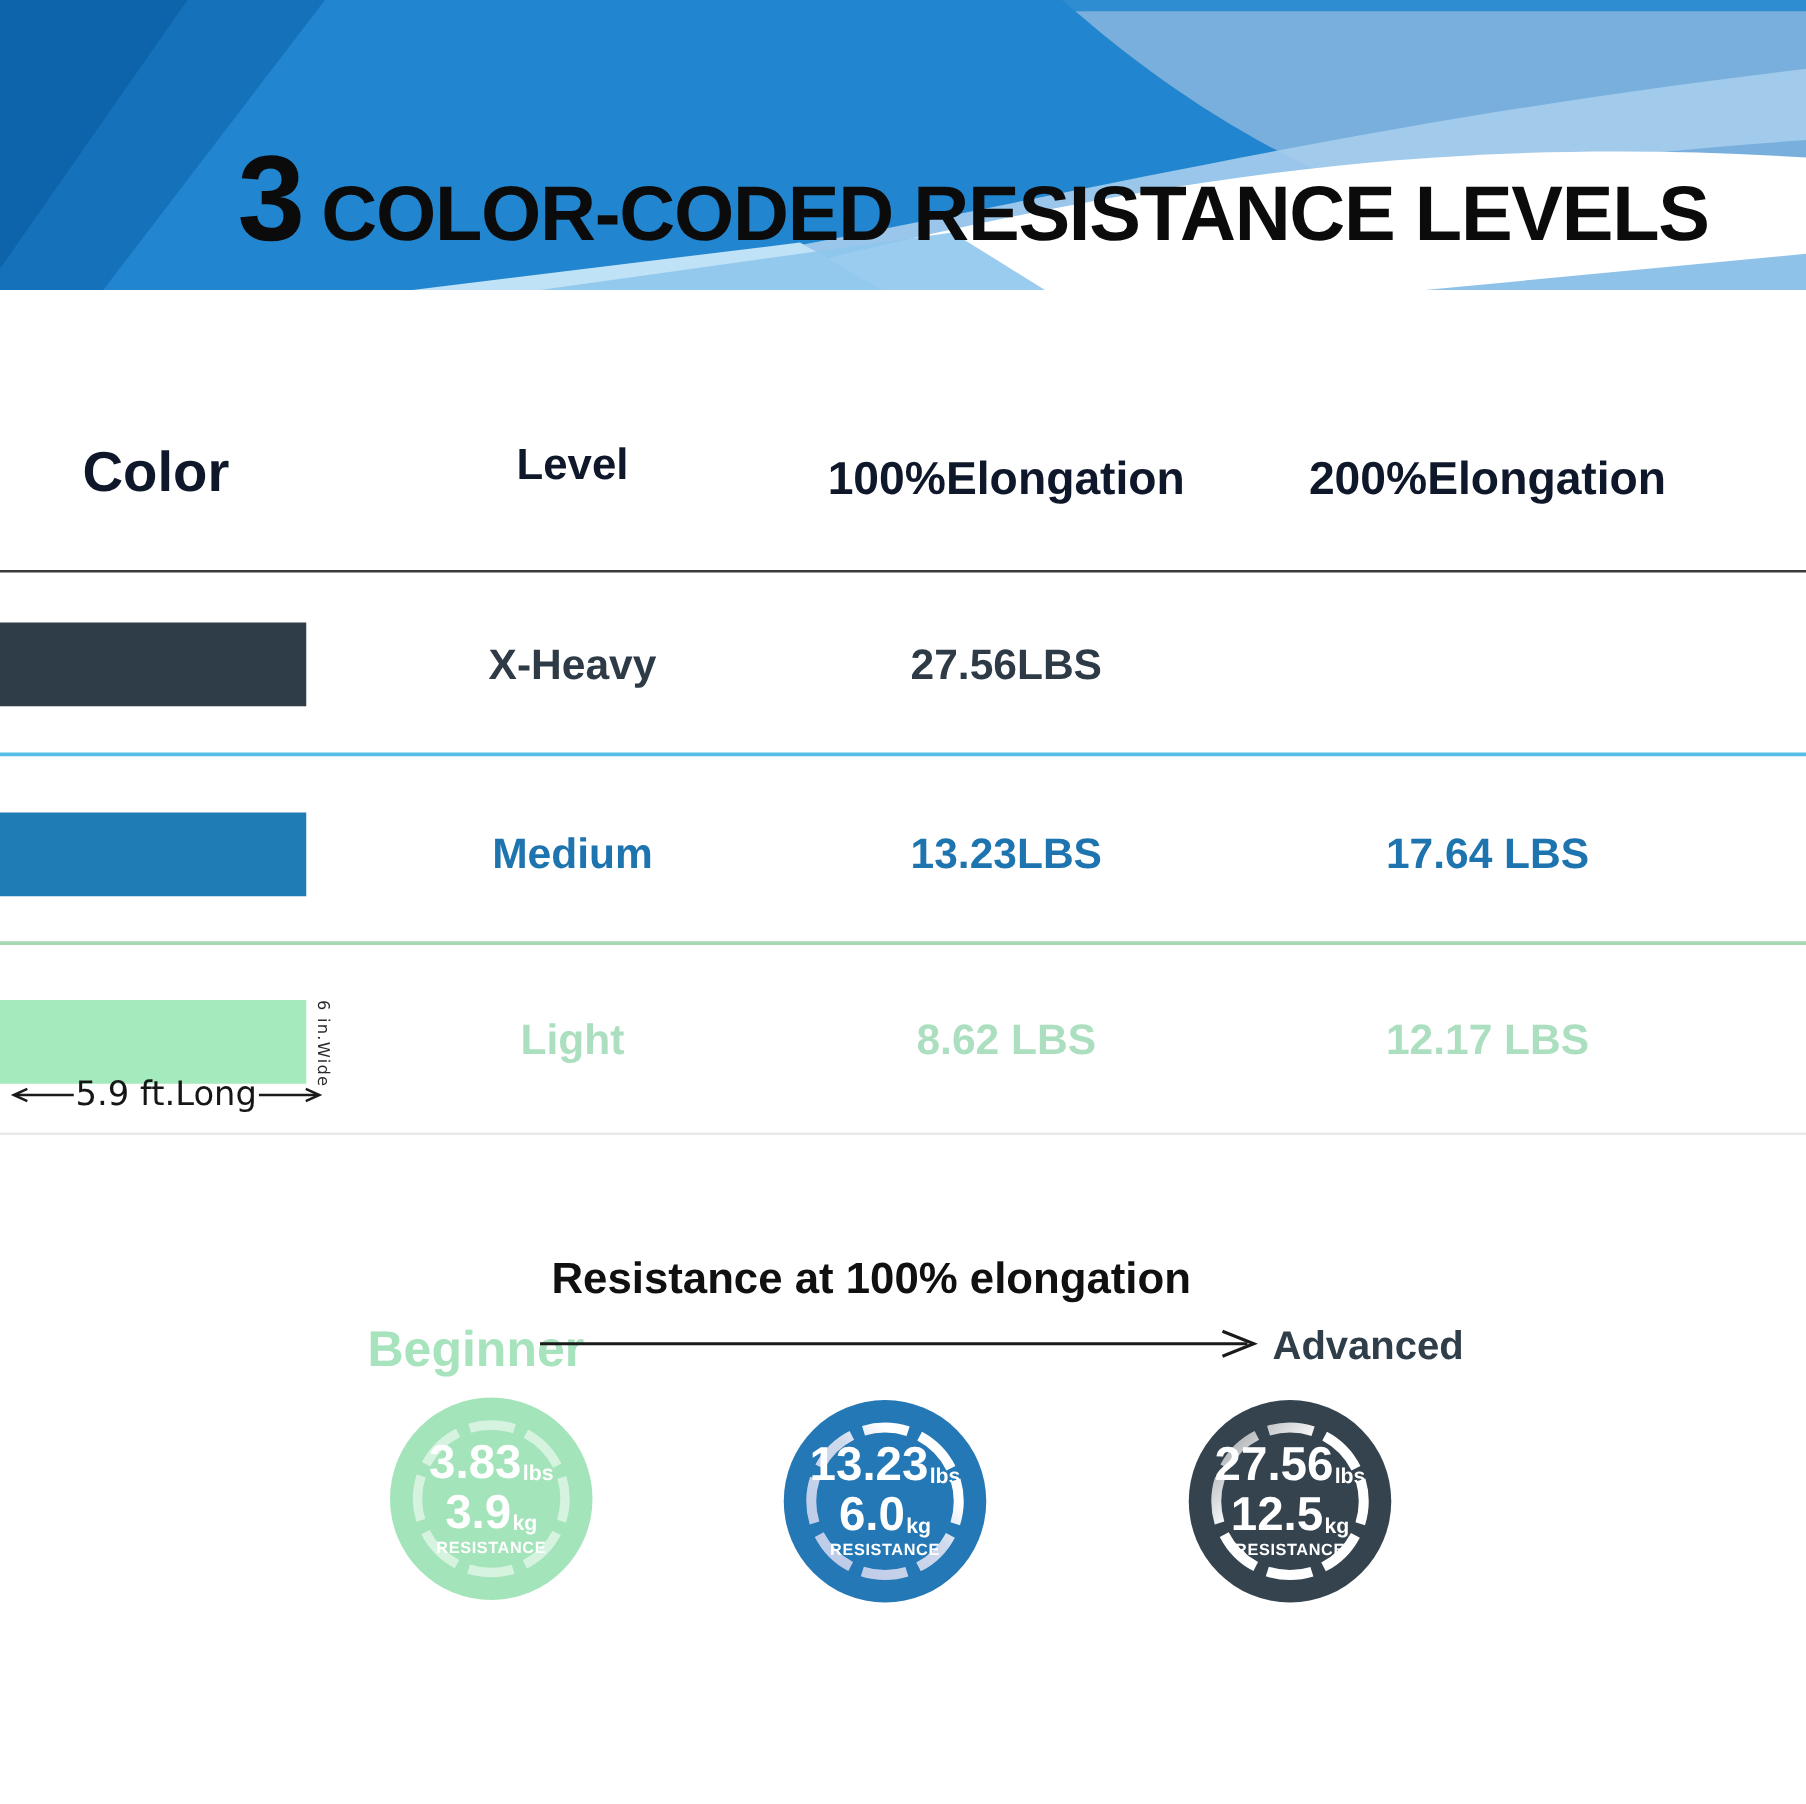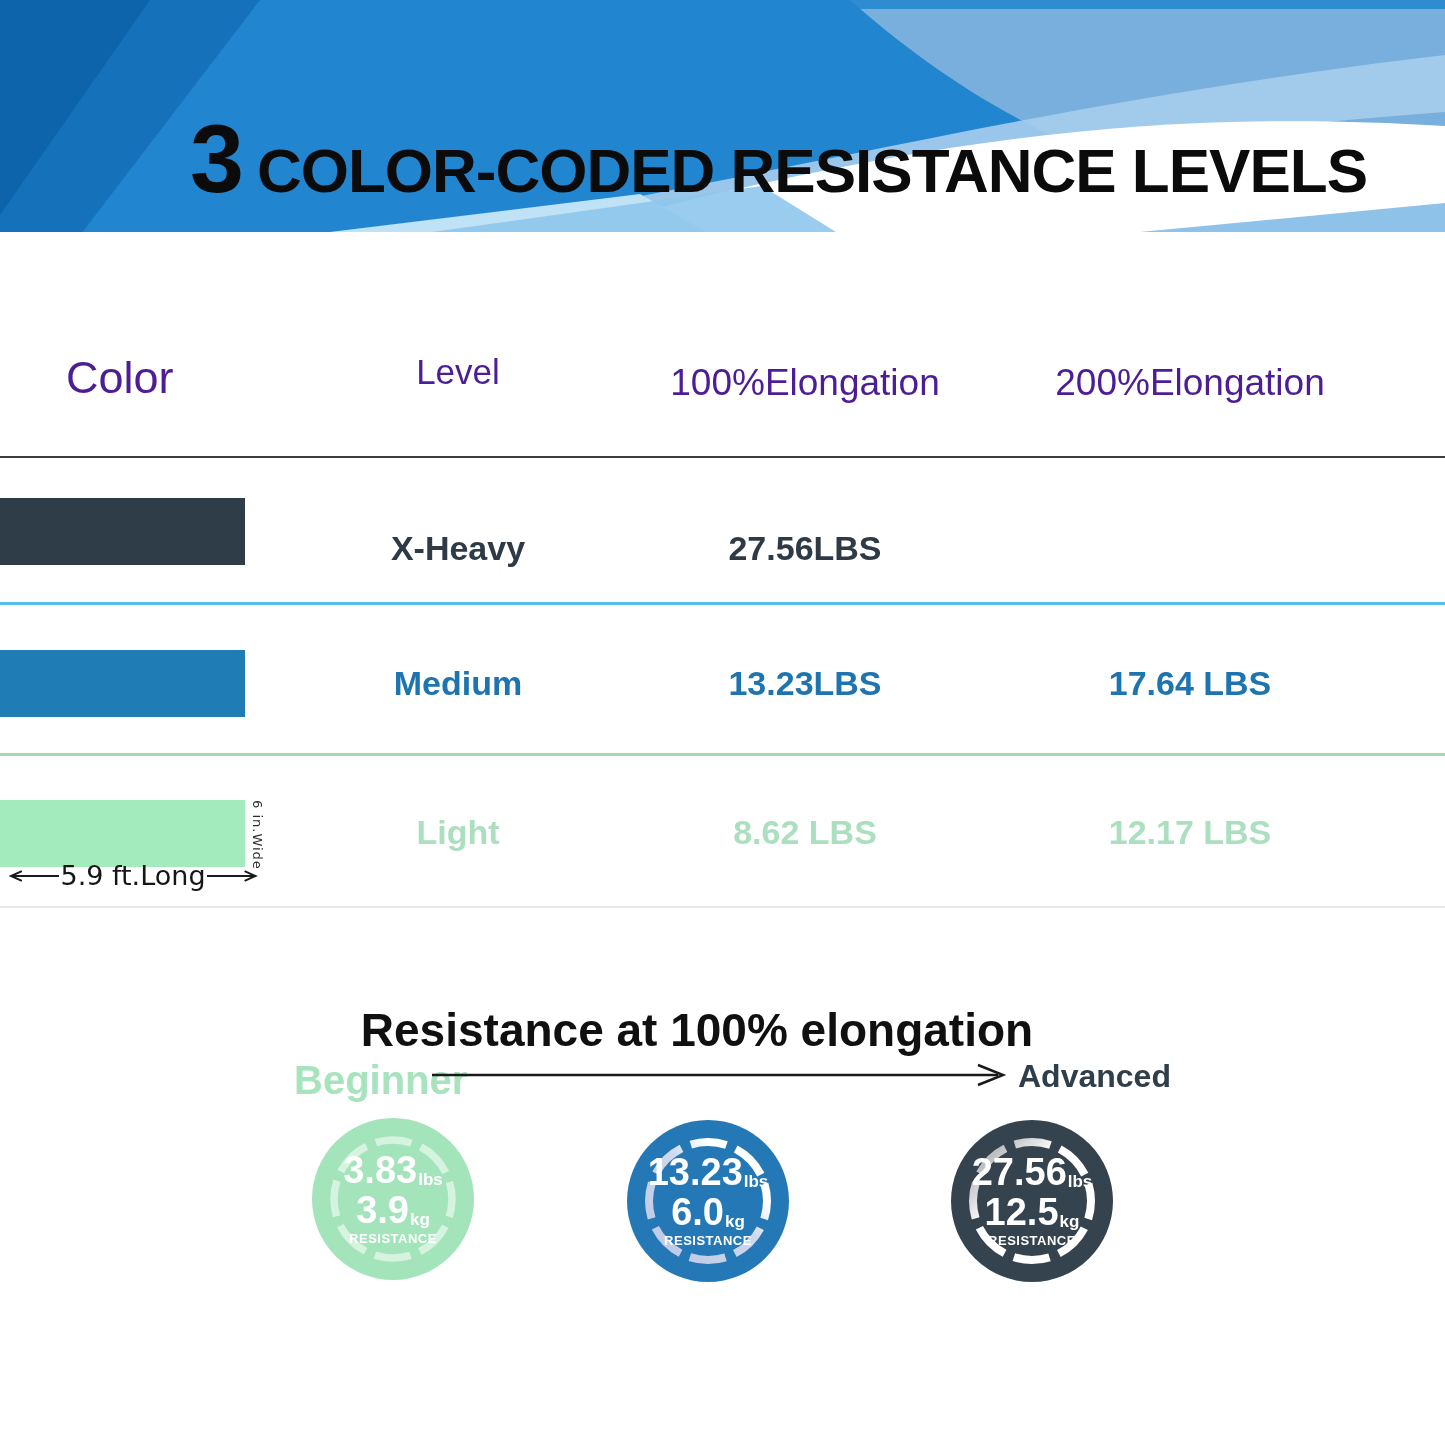--- a/index.html
+++ b/index.html
@@ -12,59 +12,59 @@
   
   #banner{left:0;top:0;width:1445px;height:232px;}
   #banner svg{display:block;}
   #banner-title{
     left:190px;top:110px;display:flex;align-items:baseline;gap:16px;color:#0b0b0b;white-space:nowrap;
   }
   #banner-title .num{font-size:97px;font-weight:700;line-height:1;letter-spacing:-3px;}
   #banner-title .txt{font-size:62px;font-weight:700;line-height:1;letter-spacing:-1px;}
 
   
-  .hdr{color:#4c1d95;font-weight:400;white-space:nowrap;}
+  .hdr{color:#0f172a;font-weight:700;white-space:nowrap;}
   #hdr-color{left:66px;top:352px;font-size:45px;}
   #hdr-level{left:330px;top:352px;width:256px;text-align:center;font-size:35px;}
   #hdr-e100{left:655px;top:362px;width:300px;text-align:center;font-size:37px;}
   #hdr-e200{left:1040px;top:362px;width:300px;text-align:center;font-size:37px;}
 
   .sep{left:0;width:1445px;}
   #sep-0{top:456px;height:2px;}
   #sep-1{top:602px;height:3px;}
   #sep-2{top:753px;height:3px;}
   #sep-3{top:906px;height:2px;}
 
   .band{left:0;width:245px;height:67px;}
   #band-0{top:498px;}
   #band-1{top:650px;}
   #band-2{top:800px;}
 
   .cell{font-size:34px;font-weight:700;white-space:nowrap;}
   .col-level{left:330px;width:256px;text-align:center;}
   .col-e100{left:655px;width:300px;text-align:center;}
   .col-e200{left:1040px;width:300px;text-align:center;}
-  .row-0{top:513px;margin-top:16px;}
+  .row-0{top:513px;}
   .row-1{top:664px;}
   .row-2{top:813px;}
 
   #width-label{
     left:250px;top:800px;height:70px;display:flex;align-items:center;
     writing-mode:vertical-rl;text-orientation:mixed;
     font-family:"DejaVu Sans",sans-serif;font-size:13px;color:#2b2b2b;letter-spacing:1px;
   }
   #length-dim{
     left:8px;top:860px;width:250px;display:flex;align-items:center;justify-content:flex-end;
   }
   #length-dim .dim-text{
     font-family:"DejaVu Sans",sans-serif;font-size:27px;color:#161616;white-space:nowrap;margin:0 1px;
   }
 
   
-  #chart-title{left:297px;top:1003px;width:800px;text-align:center;font-size:46px;font-weight:700;color:#101010;white-space:nowrap;}
+  #chart-title{left:297px;top:1003px;width:800px;text-align:center;font-size:35px;font-weight:700;color:#101010;white-space:nowrap;}
   #scale-start{left:294px;top:1058px;font-size:40px;font-weight:700;white-space:nowrap;}
   #scale-end{left:1018px;top:1058px;font-size:32px;font-weight:700;color:#2f3e49;white-space:nowrap;}
   #scale-arrow{left:428px;top:1062px;}
 
   .badge{
     width:162px;height:162px;border-radius:50%;top:1118px;
     display:flex;align-items:center;justify-content:center;
   }
   #badge-0{left:312px;}
   #badge-1{left:627px;top:1120px;}

